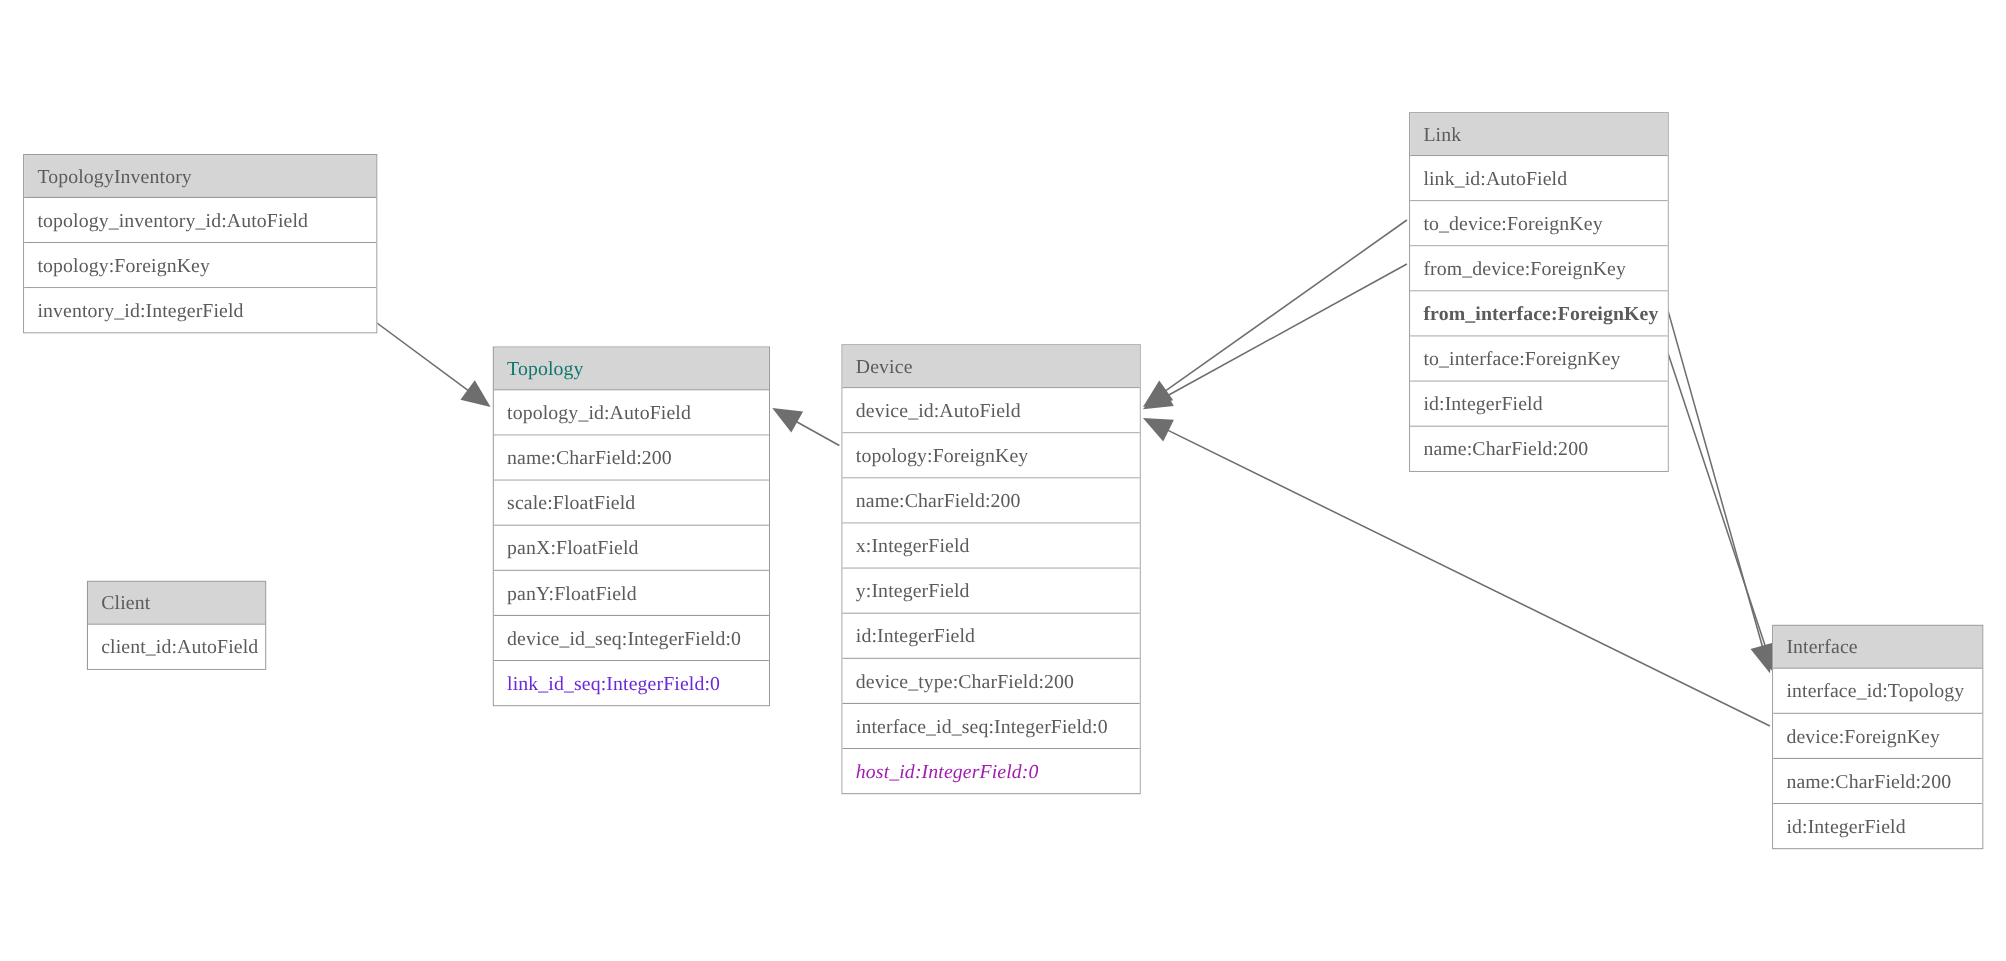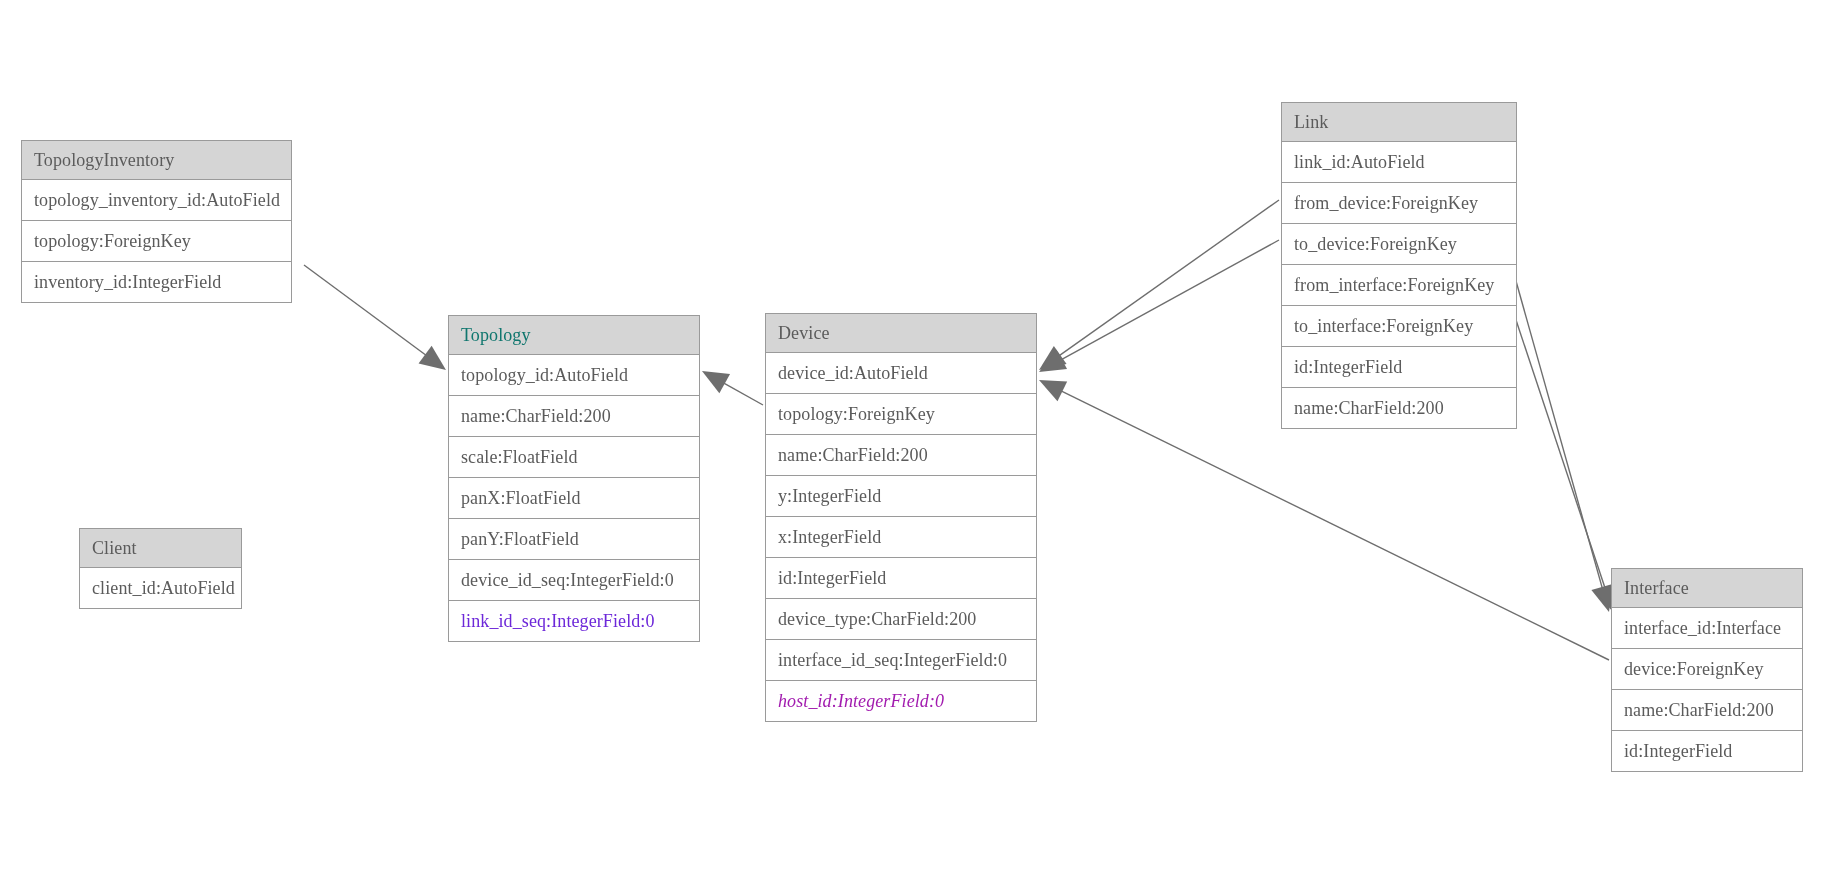--- a/index.html
+++ b/index.html
@@ -82,21 +82,21 @@
         <line x1="1516" y1="281" x2="1602.5081708511134" y2="588.8946725991242" stroke="#6e6e6e" stroke-width="1.4"></line>
         <polygon points="1609,612 1591.3772433633046,589.9446503422909 1612.5571268141077,583.9938069558115" fill="#6e6e6e"></polygon>
       </g>
       <g>
         <line x1="1516" y1="320" x2="1605.4339378161708" y2="589.2238128074423" stroke="#6e6e6e" stroke-width="1.4"></line>
         <polygon points="1613,612 1594.3643468375963,590.7935757089841 1615.242518430774,583.8580187071408" fill="#6e6e6e"></polygon>
       </g>
     </svg>
 
   <div id="entities-layer">
-      <div class="entity" style="left: 21px; top: 140px; width: 271px; border-color: rgb(154, 154, 154);">
+      <div class="entity" style="left: 21px; top: 140px; width: 322px; border-color: rgb(154, 154, 154);">
         <div class="entity-header" style="background: rgb(213, 213, 213); color: rgb(91, 91, 91); border-color: rgb(154, 154, 154);">TopologyInventory</div>
         <div class="entity-field" style="color: rgb(91, 91, 91); border-color: rgb(154, 154, 154);">topology_inventory_id:AutoField</div>
         <div class="entity-field" style="color: rgb(91, 91, 91); border-color: rgb(154, 154, 154);">topology:ForeignKey</div>
         <div class="entity-field last" style="color: rgb(91, 91, 91); border-color: rgb(154, 154, 154);">inventory_id:IntegerField</div>
       </div>
       <div class="entity" style="left: 79px; top: 528px; width: 163px; border-color: rgb(154, 154, 154);">
         <div class="entity-header" style="background: rgb(213, 213, 213); color: rgb(91, 91, 91); border-color: rgb(154, 154, 154);">Client</div>
         <div class="entity-field last" style="color: rgb(91, 91, 91); border-color: rgb(154, 154, 154);">client_id:AutoField</div>
       </div>
       <div class="entity" style="left: 448px; top: 315px; width: 252px; border-color: rgb(154, 154, 154);">
@@ -107,39 +107,39 @@
         <div class="entity-field" style="color: rgb(91, 91, 91); border-color: rgb(154, 154, 154);">panX:FloatField</div>
         <div class="entity-field" style="color: rgb(91, 91, 91); border-color: rgb(154, 154, 154);">panY:FloatField</div>
         <div class="entity-field" style="color: rgb(91, 91, 91); border-color: rgb(154, 154, 154);">device_id_seq:IntegerField:0</div>
         <div class="entity-field last" style="color: #6d28d9; border-color: rgb(154, 154, 154);">link_id_seq:IntegerField:0</div>
       </div>
       <div class="entity" style="left: 765px; top: 313px; width: 272px; border-color: rgb(154, 154, 154);">
         <div class="entity-header" style="background: rgb(213, 213, 213); color: rgb(91, 91, 91); border-color: rgb(154, 154, 154);">Device</div>
         <div class="entity-field" style="color: rgb(91, 91, 91); border-color: rgb(154, 154, 154);">device_id:AutoField</div>
         <div class="entity-field" style="color: rgb(91, 91, 91); border-color: rgb(154, 154, 154);">topology:ForeignKey</div>
         <div class="entity-field" style="color: rgb(91, 91, 91); border-color: rgb(154, 154, 154);">name:CharField:200</div>
+        <div class="entity-field" style="color: rgb(91, 91, 91); border-color: rgb(154, 154, 154);">x:IntegerField</div>
         <div class="entity-field" style="color: rgb(91, 91, 91); border-color: rgb(154, 154, 154);">y:IntegerField</div>
-        <div class="entity-field" style="color: rgb(91, 91, 91); border-color: rgb(154, 154, 154);">x:IntegerField</div>
         <div class="entity-field" style="color: rgb(91, 91, 91); border-color: rgb(154, 154, 154);">id:IntegerField</div>
         <div class="entity-field" style="color: rgb(91, 91, 91); border-color: rgb(154, 154, 154);">device_type:CharField:200</div>
         <div class="entity-field" style="color: rgb(91, 91, 91); border-color: rgb(154, 154, 154);">interface_id_seq:IntegerField:0</div>
         <div class="entity-field last" style="color: #a21caf; border-color: rgb(154, 154, 154); font-style: italic;">host_id:IntegerField:0</div>
       </div>
       <div class="entity" style="left: 1281px; top: 102px; width: 236px; border-color: rgb(154, 154, 154);">
         <div class="entity-header" style="background: rgb(213, 213, 213); color: rgb(91, 91, 91); border-color: rgb(154, 154, 154);">Link</div>
         <div class="entity-field" style="color: rgb(91, 91, 91); border-color: rgb(154, 154, 154);">link_id:AutoField</div>
+        <div class="entity-field" style="color: rgb(91, 91, 91); border-color: rgb(154, 154, 154);">to_device:ForeignKey</div>
         <div class="entity-field" style="color: rgb(91, 91, 91); border-color: rgb(154, 154, 154);">from_device:ForeignKey</div>
-        <div class="entity-field" style="color: rgb(91, 91, 91); border-color: rgb(154, 154, 154);">to_device:ForeignKey</div>
-        <div class="entity-field" style="color: rgb(91, 91, 91); border-color: rgb(154, 154, 154);">from_interface:ForeignKey</div>
+        <div class="entity-field" style="color: rgb(91, 91, 91); border-color: rgb(154, 154, 154); font-weight: bold;">from_interface:ForeignKey</div>
         <div class="entity-field" style="color: rgb(91, 91, 91); border-color: rgb(154, 154, 154);">to_interface:ForeignKey</div>
         <div class="entity-field" style="color: rgb(91, 91, 91); border-color: rgb(154, 154, 154);">id:IntegerField</div>
         <div class="entity-field last" style="color: rgb(91, 91, 91); border-color: rgb(154, 154, 154);">name:CharField:200</div>
       </div>
       <div class="entity" style="left: 1611px; top: 568px; width: 192px; border-color: rgb(154, 154, 154);">
         <div class="entity-header" style="background: rgb(213, 213, 213); color: rgb(91, 91, 91); border-color: rgb(154, 154, 154);">Interface</div>
-        <div class="entity-field" style="color: rgb(91, 91, 91); border-color: rgb(154, 154, 154);">interface_id:Interface</div>
+        <div class="entity-field" style="color: rgb(91, 91, 91); border-color: rgb(154, 154, 154);">interface_id:Topology</div>
         <div class="entity-field" style="color: rgb(91, 91, 91); border-color: rgb(154, 154, 154);">device:ForeignKey</div>
         <div class="entity-field" style="color: rgb(91, 91, 91); border-color: rgb(154, 154, 154);">name:CharField:200</div>
         <div class="entity-field last" style="color: rgb(91, 91, 91); border-color: rgb(154, 154, 154);">id:IntegerField</div>
       </div>
     </div>
 
 </div>
 
 </body></html>

